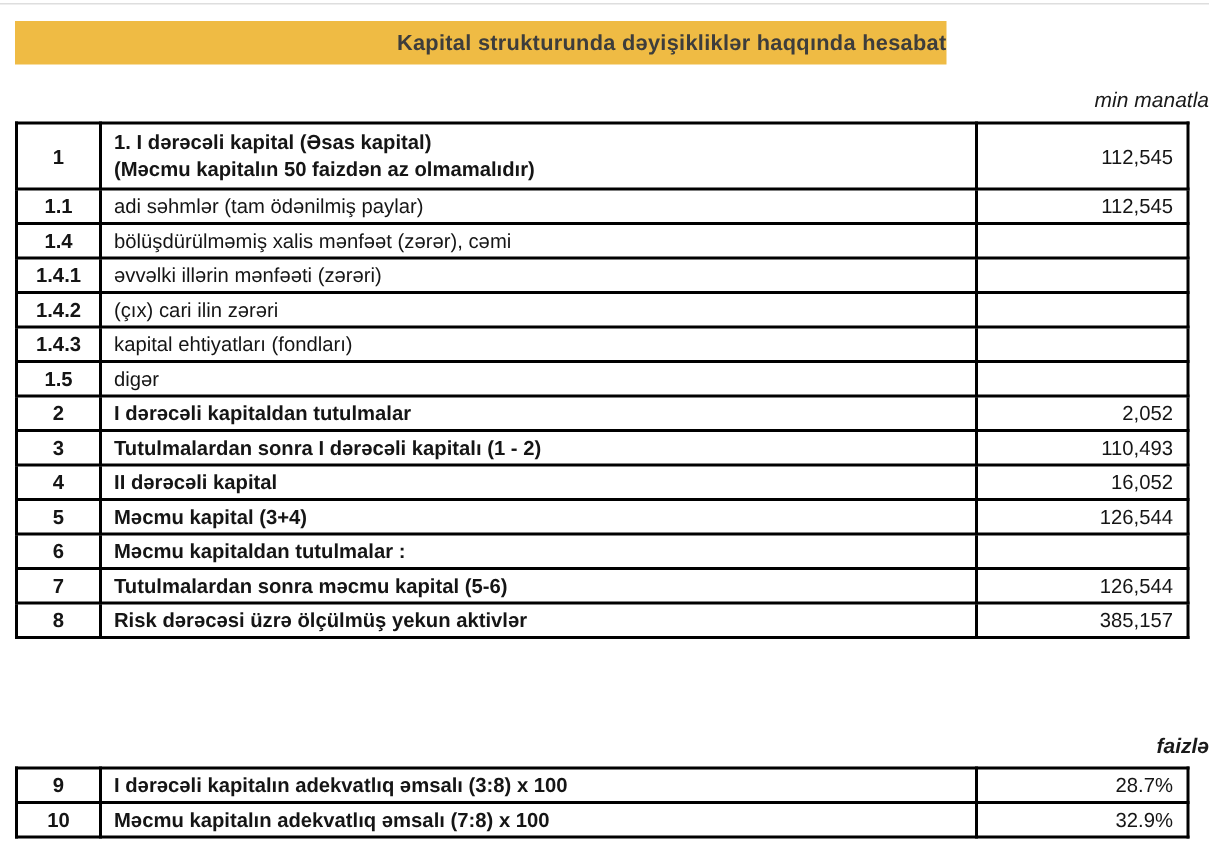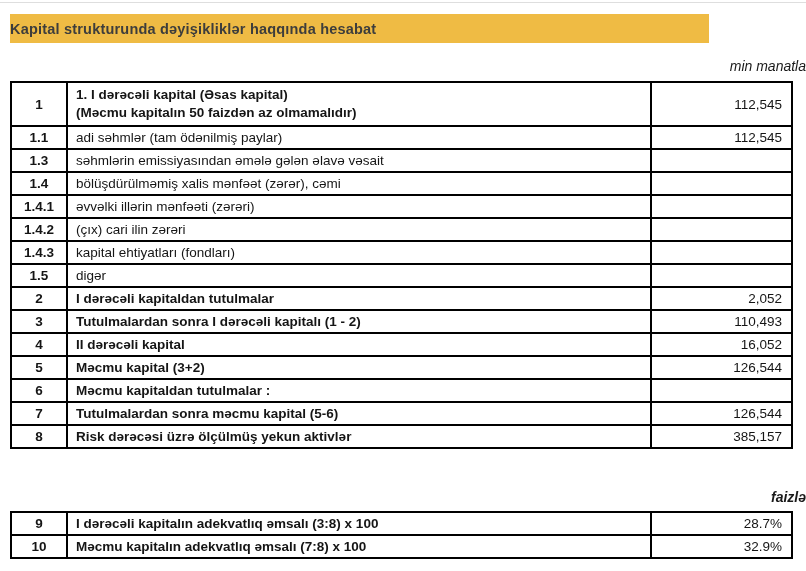--- a/index.html
+++ b/index.html
@@ -20,26 +20,26 @@
     top: 2px;
     left: 0;
     width: 806px;
     height: 1px;
     background: #dedede;
   }
   .banner {
     position: absolute;
     top: 14px;
     left: 10px;
-    width: 699px;
+    width: 621px;
     height: 29px;
     background: #efbb44;
     display: flex;
     align-items: center;
-    justify-content: flex-start;
+    justify-content: flex-end;
   }
   .banner span {
     font-size: 14.5px;
     font-weight: bold;
     color: #3d3d3c;
     letter-spacing: 0.2px;
   }
   .unit-note {
     position: absolute;
     right: 0;
@@ -106,25 +106,20 @@
         <td class="col-label bold">1. I dərəcəli kapital (Əsas kapital)
 (Məcmu kapitalın 50 faizdən az olmamalıdır)</td>
         <td class="col-value">112,545</td>
       </tr>
       <tr>
         <td class="col-num">1.1</td>
         <td class="col-label">adi səhmlər (tam ödənilmiş paylar)</td>
         <td class="col-value">112,545</td>
       </tr>
       <tr>
-        <td class="col-num">1.3</td>
-        <td class="col-label">səhmlərin emissiyasından əmələ gələn  əlavə vəsait</td>
-        <td class="col-value"></td>
-      </tr>
-      <tr>
         <td class="col-num">1.4</td>
         <td class="col-label">bölüşdürülməmiş xalis mənfəət (zərər), cəmi</td>
         <td class="col-value"></td>
       </tr>
       <tr>
         <td class="col-num">1.4.1</td>
         <td class="col-label">əvvəlki illərin mənfəəti (zərəri)</td>
         <td class="col-value"></td>
       </tr>
       <tr>
@@ -152,21 +147,21 @@
         <td class="col-label bold">Tutulmalardan  sonra I dərəcəli kapitalı (1 - 2)</td>
         <td class="col-value">110,493</td>
       </tr>
       <tr>
         <td class="col-num">4</td>
         <td class="col-label bold">II dərəcəli  kapital</td>
         <td class="col-value">16,052</td>
       </tr>
       <tr>
         <td class="col-num">5</td>
-        <td class="col-label bold">Məcmu kapital (3+2)</td>
+        <td class="col-label bold">Məcmu kapital (3+4)</td>
         <td class="col-value">126,544</td>
       </tr>
       <tr>
         <td class="col-num">6</td>
         <td class="col-label bold">Məcmu kapitaldan tutulmalar :</td>
         <td class="col-value"></td>
       </tr>
       <tr>
         <td class="col-num">7</td>
         <td class="col-label bold">Tutulmalardan sonra məcmu kapital (5-6)</td>

